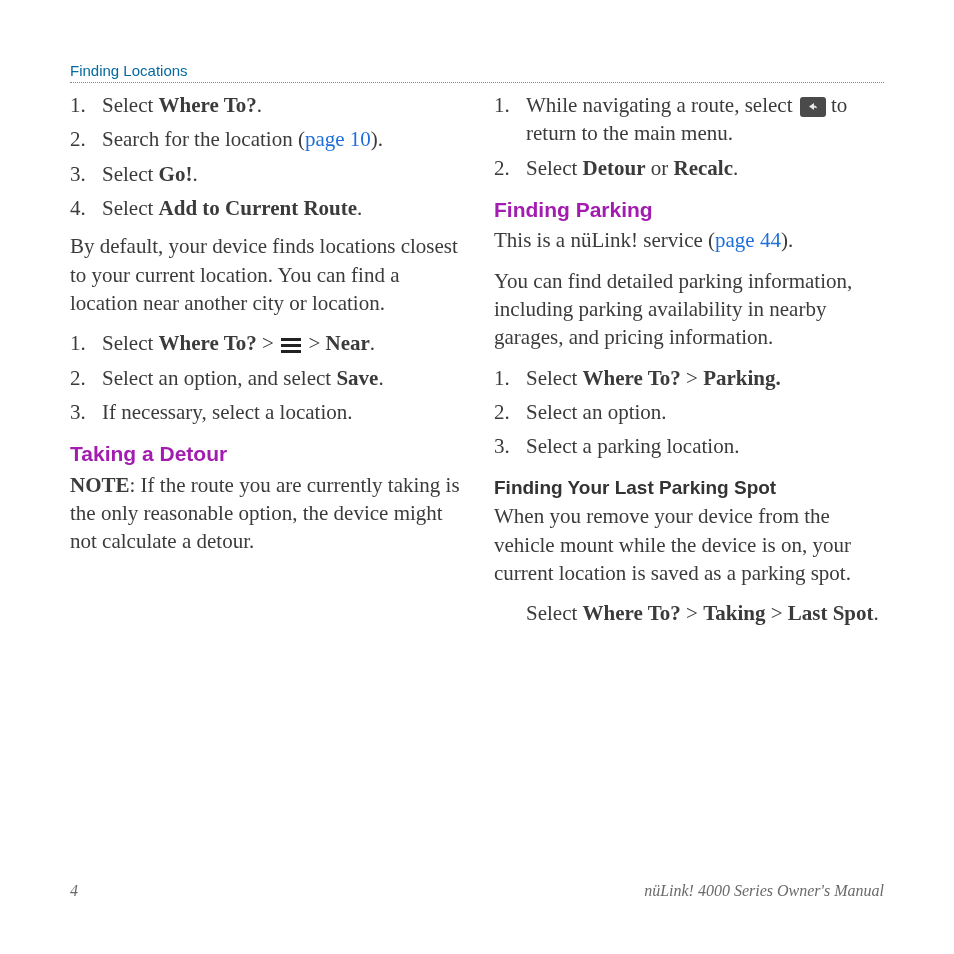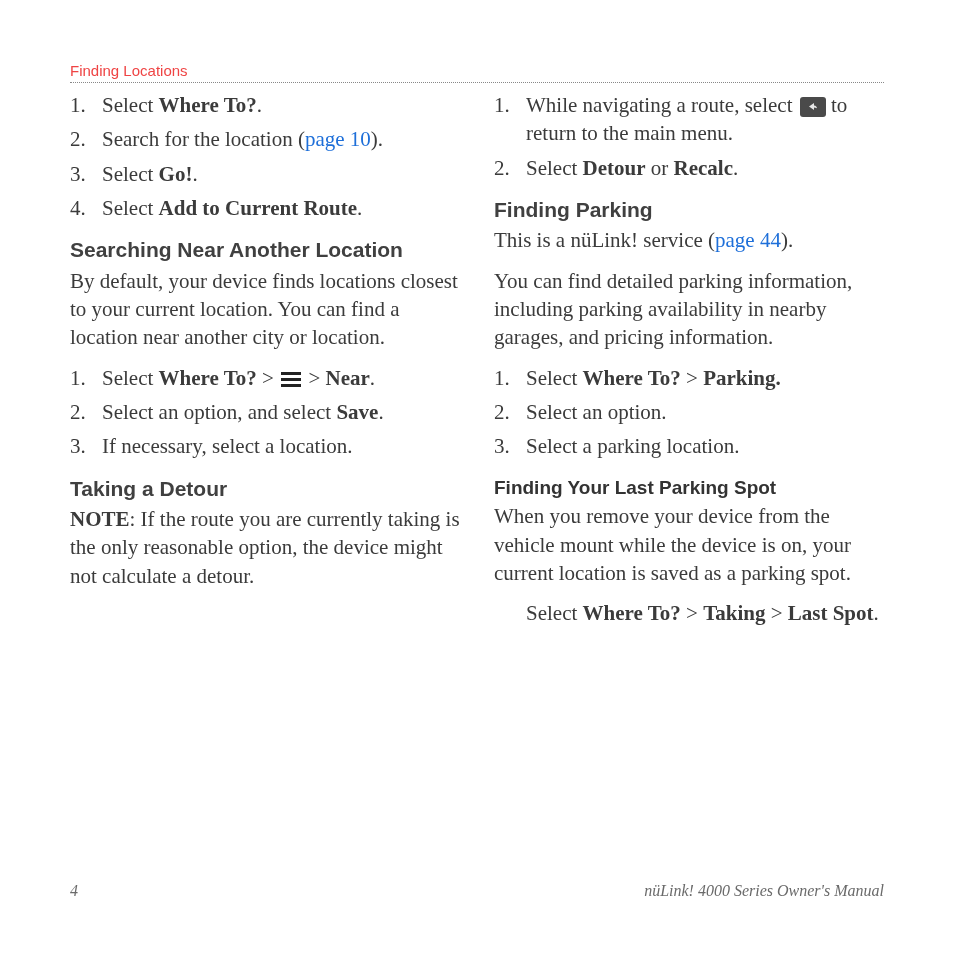--- a/index.html
+++ b/index.html
@@ -9,21 +9,21 @@
     color: #3b3b3b;
     background: #fff;
     width: 954px;
     height: 954px;
     position: relative;
     padding: 62px 70px 50px 70px;
   }
   .page-header {
     font-family: Arial, Helvetica, sans-serif;
     font-size: 15px;
-    color: #ef4444;
+    color: #0369a1;
     padding-bottom: 3px;
     border-bottom: 1px dotted #888;
     margin-bottom: 6px;
   }
   .columns {
     display: flex;
     gap: 34px;
   }
   .col {
     flex: 1;
@@ -43,21 +43,21 @@
   ol.num-list > li::before {
     content: counter(item) ".";
     width: 32px;
     flex: none;
   }
   ol.num-list > li .li-body { flex: 1; }
   h2.sec {
     font-family: Arial, Helvetica, sans-serif;
     font-weight: bold;
     font-size: 21px;
-    color: #404040;
+    color: #a21caf;
     margin-top: 14px;
     margin-bottom: 2px;
   }
   h3.sub {
     font-family: Arial, Helvetica, sans-serif;
     font-weight: bold;
     font-size: 19px;
     color: #333;
     margin-top: 14px;
     margin-bottom: 2px;
@@ -114,21 +114,20 @@
           <span class="li-body"><span>Search for the location (</span><span class="link">page 10</span><span>).</span></span>
         </li>
       <li>
           <span class="li-body"><span>Select </span><span class="b">Go!</span><span>.</span></span>
         </li>
       <li>
           <span class="li-body"><span>Select </span><span class="b">Add to Current Route</span><span>.</span></span>
         </li>
     </ol>
 
-    <h2 class="sec">Searching Near Another Location</h2>
     <p class="body">By default, your device finds locations closest to your current location. You can find a location near another city or location.</p>
 
     <ol class="num-list">
       <li>
           <span class="li-body">
         <span>Select </span><span class="b">Where To?</span><span> &gt; </span><span class="menu-icon"><svg width="20" height="15">
                 <rect x="0" y="0" width="20" height="3" fill="#222"></rect>
                 <rect x="0" y="6" width="20" height="3" fill="#222"></rect>
                 <rect x="0" y="12" width="20" height="3" fill="#222"></rect>
               </svg></span><span> &gt; </span><span class="b">Near</span><span>.</span>

